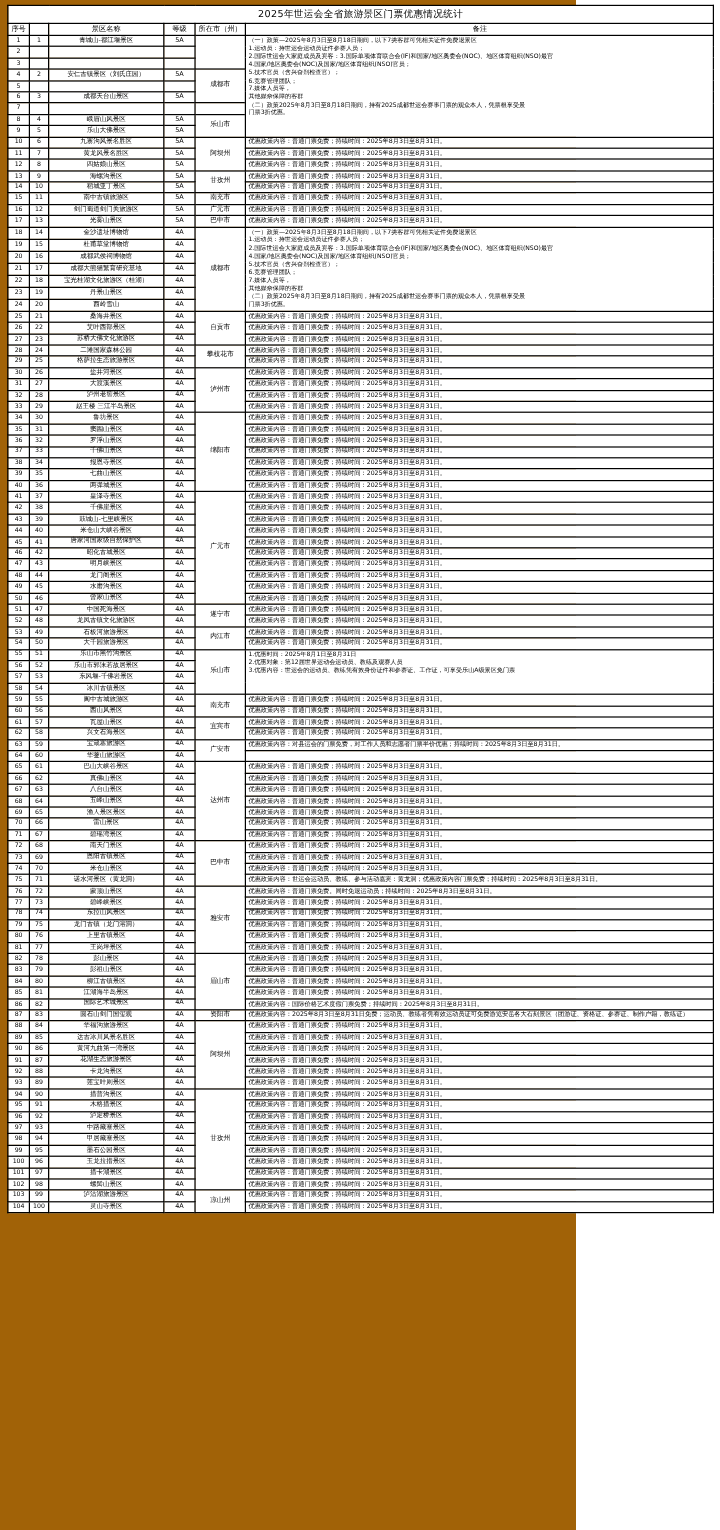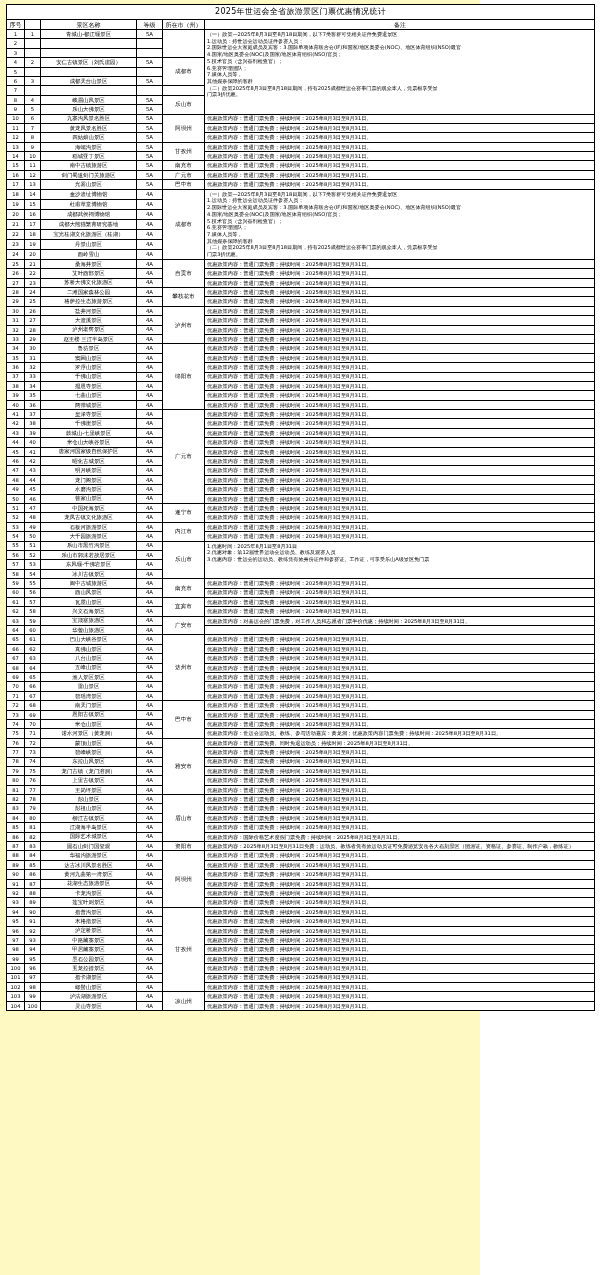--- a/index.html
+++ b/index.html
@@ -3,21 +3,21 @@
 <meta charset="utf-8">
 <style>
   html,body{margin:0;padding:0;background:#ffffff;}
   body{
     font-family:"DejaVu Sans","Liberation Sans",sans-serif;
     width:600px;
   }
   #sheet{
     width:480px;
     min-height:1275px;
-    background:#fef9c3;
+    background:#a16207;
     box-sizing:border-box;
     padding:4px 6px 6px 6px;
   }
   table{
     border-collapse:collapse;
     table-layout:fixed;
     width:588px;
     font-size:5.2px;
     line-height:1.25;
   }

